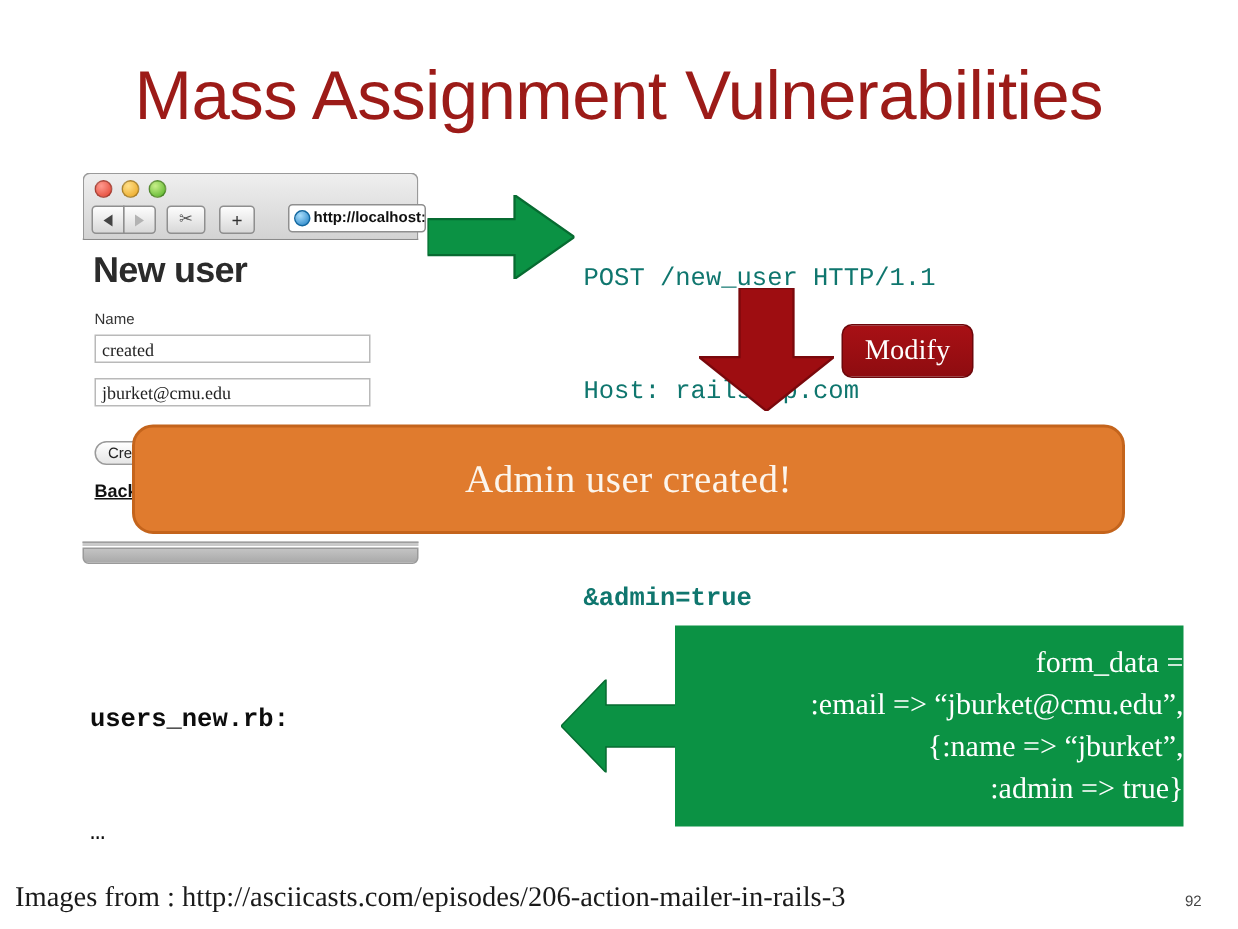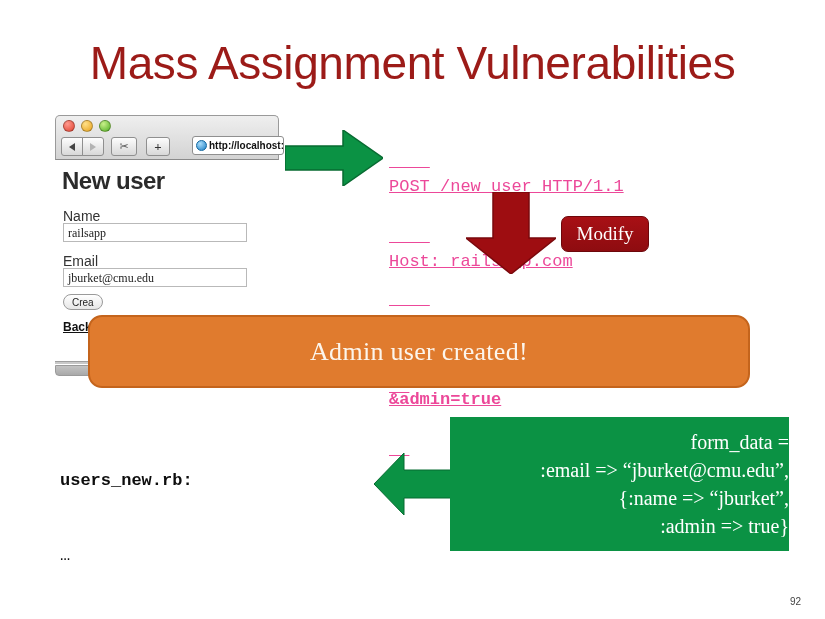--- a/index.html
+++ b/index.html
@@ -66,21 +66,21 @@
   .bw-page{
     position:absolute;left:0;top:45px;width:224px;height:200px;background:#fff;
   }
   .pg-h1{
     position:absolute;left:7px;top:7px;
     font-family:"Liberation Sans",sans-serif;font-weight:bold;font-size:24px;color:#2b2b2b;
     letter-spacing:-0.5px;
   }
   .pg-label{
     position:absolute;left:8px;
-    font-family:"Liberation Sans",sans-serif;font-size:14px;color:#333;font-weight:500;
+    font-family:"Liberation Sans",sans-serif;font-size:10px;color:#333;font-weight:500;
   }
   .pg-input{
     position:absolute;left:8px;width:184px;height:19px;
     border:1px solid #b9b9b9;background:#fff;box-sizing:border-box;
     font-family:"Liberation Serif",serif;font-size:12px;color:#222;
     padding:1px 0 0 4px;line-height:17px;
   }
   .pg-btn{
     position:absolute;left:8px;top:134px;height:16px;padding:0 8px;
     border:1px solid #9a9a9a;border-radius:9px;
@@ -97,40 +97,40 @@
   .bw-status{position:absolute;left:0;top:250px;width:224px;height:11px;
     background:linear-gradient(#c3c3c3,#a9a9a9);border:1px solid #9a9a9a;box-sizing:border-box;border-radius:0 0 4px 4px;}
 
   
   .arrow{position:absolute;}
 
   
   .httpblock{
     position:absolute;
     font-family:"Liberation Mono","DejaVu Sans Mono",monospace;
-    font-size:17px;line-height:25px;color:#ec4899;white-space:pre;text-decoration:underline;
+    font-size:17px;line-height:25px;color:#0f766e;white-space:pre;
   }
   .httpblock .b{font-weight:bold;}
 
   
   .modify{
     position:absolute;left:561px;top:216px;width:88px;height:36px;
     background:linear-gradient(#a81015,#8e0c10);
     border-radius:7px;border:1px solid #6d070b;
     color:#ffffff;font-family:"Liberation Serif",serif;font-size:19px;
     display:flex;align-items:center;justify-content:center;
     box-sizing:border-box;
   }
 
   
   .banner{
     position:absolute;left:88px;top:283px;width:662px;height:73px;
     background:#E07B2E;border:2px solid #c4641c;border-radius:14px;
     box-sizing:border-box;
-    display:flex;align-items:center;justify-content:center;margin-top:32px;
+    display:flex;align-items:center;justify-content:center;
   }
   .banner-text{
     font-family:"Liberation Serif",serif;font-size:26px;color:#FCF5EC;
     letter-spacing:.3px;
   }
 
   
   .codeblock{
     position:absolute;left:60px;top:418px;
     font-family:"Liberation Mono","DejaVu Sans Mono",monospace;
@@ -195,24 +195,24 @@
       <div class="urlbar">
         <span class="globe"></span>
         <span class="urltext">http://localhost:3</span>
       </div>
     </div>
 
     <div class="bw-page">
       <div class="pg-h1">New user</div>
 
       <div class="pg-label" style="top:48px">Name</div>
-      <div class="pg-input" style="top:63px">railsapp</div>
+      <div class="pg-input" style="top:63px">created</div>
 
       <div class="pg-label" style="top:93px">Email</div>
-      <div class="pg-input" style="top:108px">jburket@cmu.edu</div>
+      <div class="pg-input" style="top:92px">jburket@cmu.edu</div>
 
       <div class="pg-btn">Crea</div>
       <div class="pg-back">Back</div>
     </div>
 
     <div class="bw-sep"></div>
     <div class="bw-status"></div>
   </div>
 
   <div class="arrow" style="left:285px;top:130px;">
@@ -258,15 +258,16 @@
     </svg>
   </div>
 
   <div class="greenbox">
     <div>form_data =</div>
     <div>:email =&gt; “jburket@cmu.edu”,</div>
     <div>{:name =&gt; “jburket”,</div>
     <div>:admin =&gt; true}</div>
   </div>
 
+  <div class="footer">Images from : http://asciicasts.com/episodes/206-action-mailer-in-rails-3</div>
   <div class="pageno">92</div>
 
 </div>
 
 </body></html>

